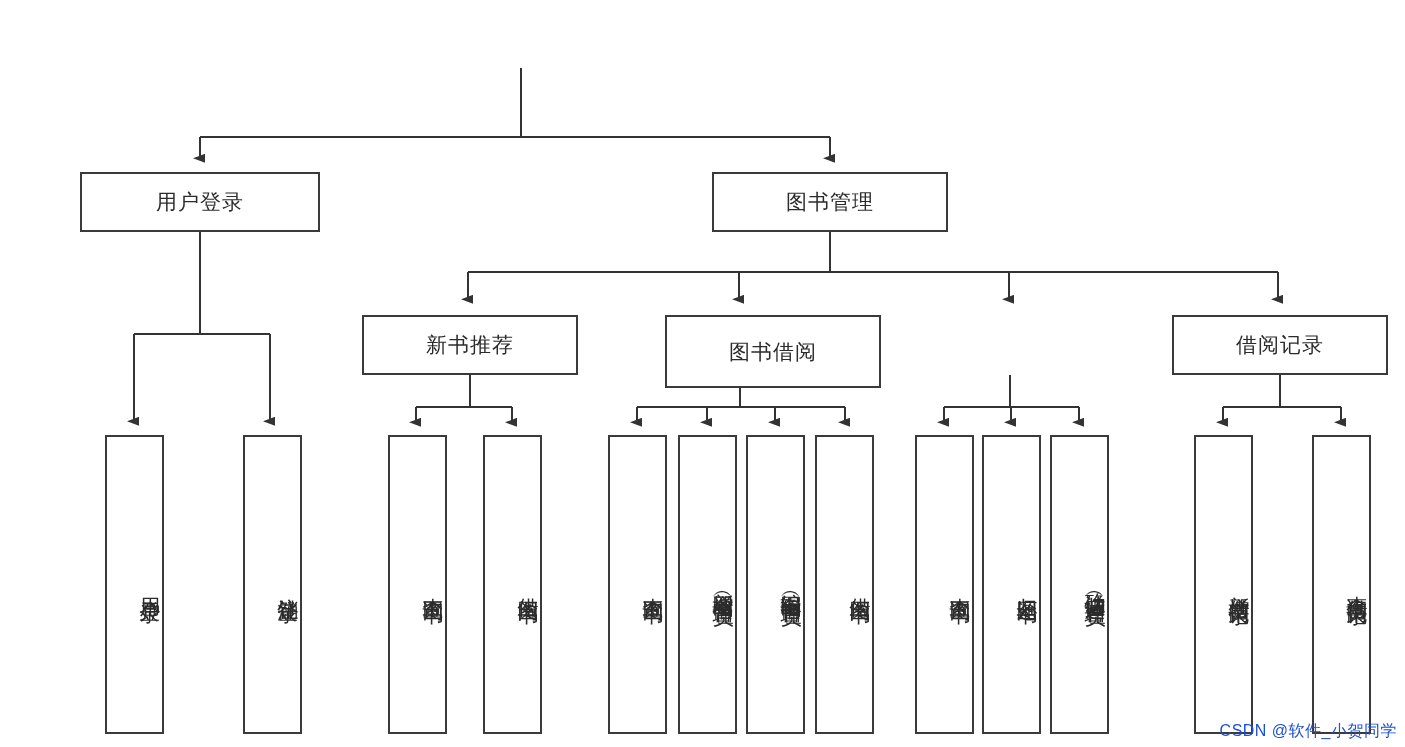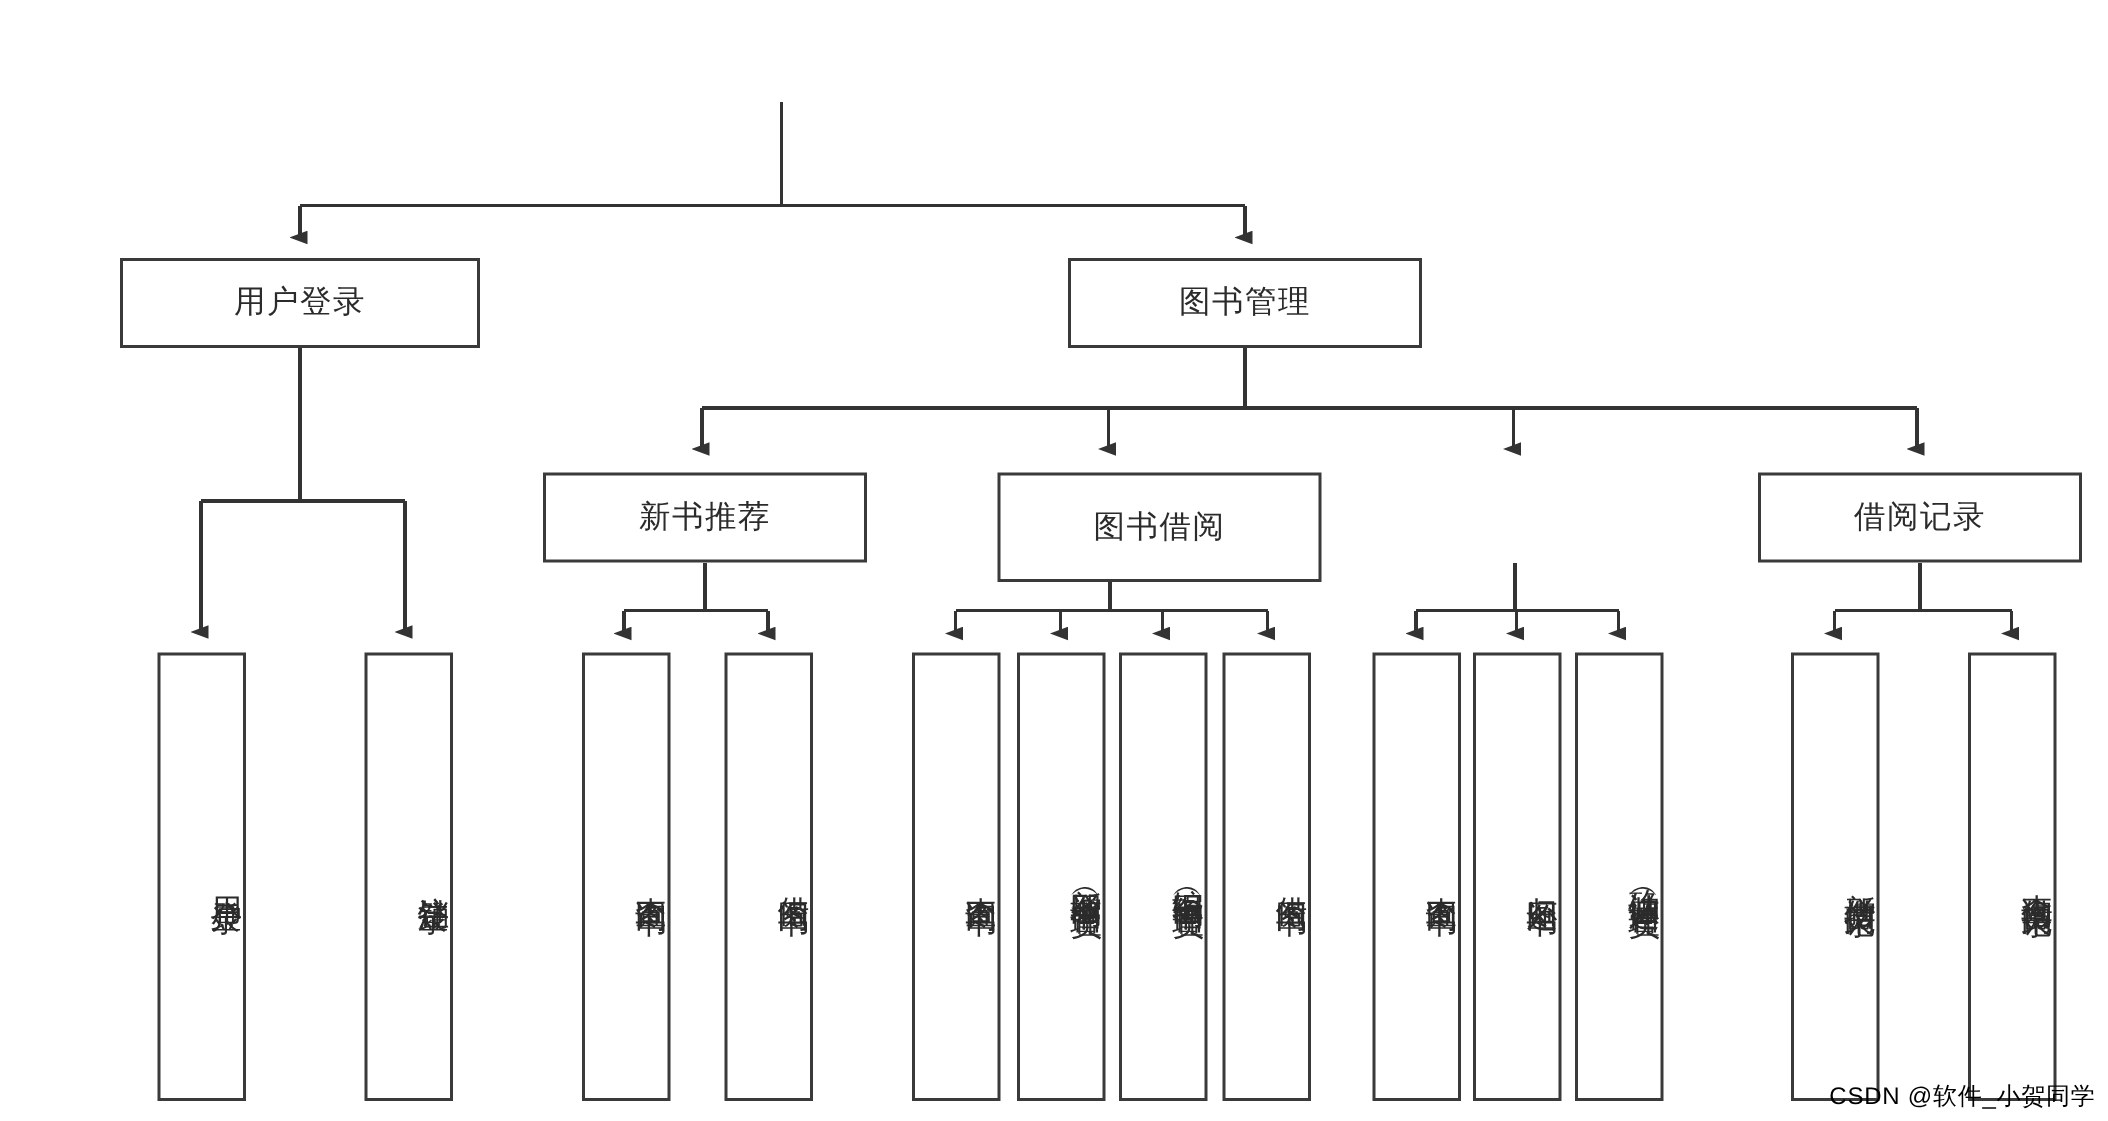--- a/index.html
+++ b/index.html
@@ -57,21 +57,21 @@
   .node.v .vlabel {
     writing-mode: vertical-rl;
     text-orientation: upright;
     white-space: normal;
   }
   .watermark {
     position: absolute;
     right: 8px;
     bottom: 5px;
     font-size: 16px;
-    color: #000000;
+    color: #1d4ed8;
     letter-spacing: 0.5px;
     white-space: nowrap;
   }
 </style>
 </head>
 <body>
 
 <div id="canvas">
 
   <svg id="edges" viewBox="0 0 1405 747" xmlns="http://www.w3.org/2000/svg">

